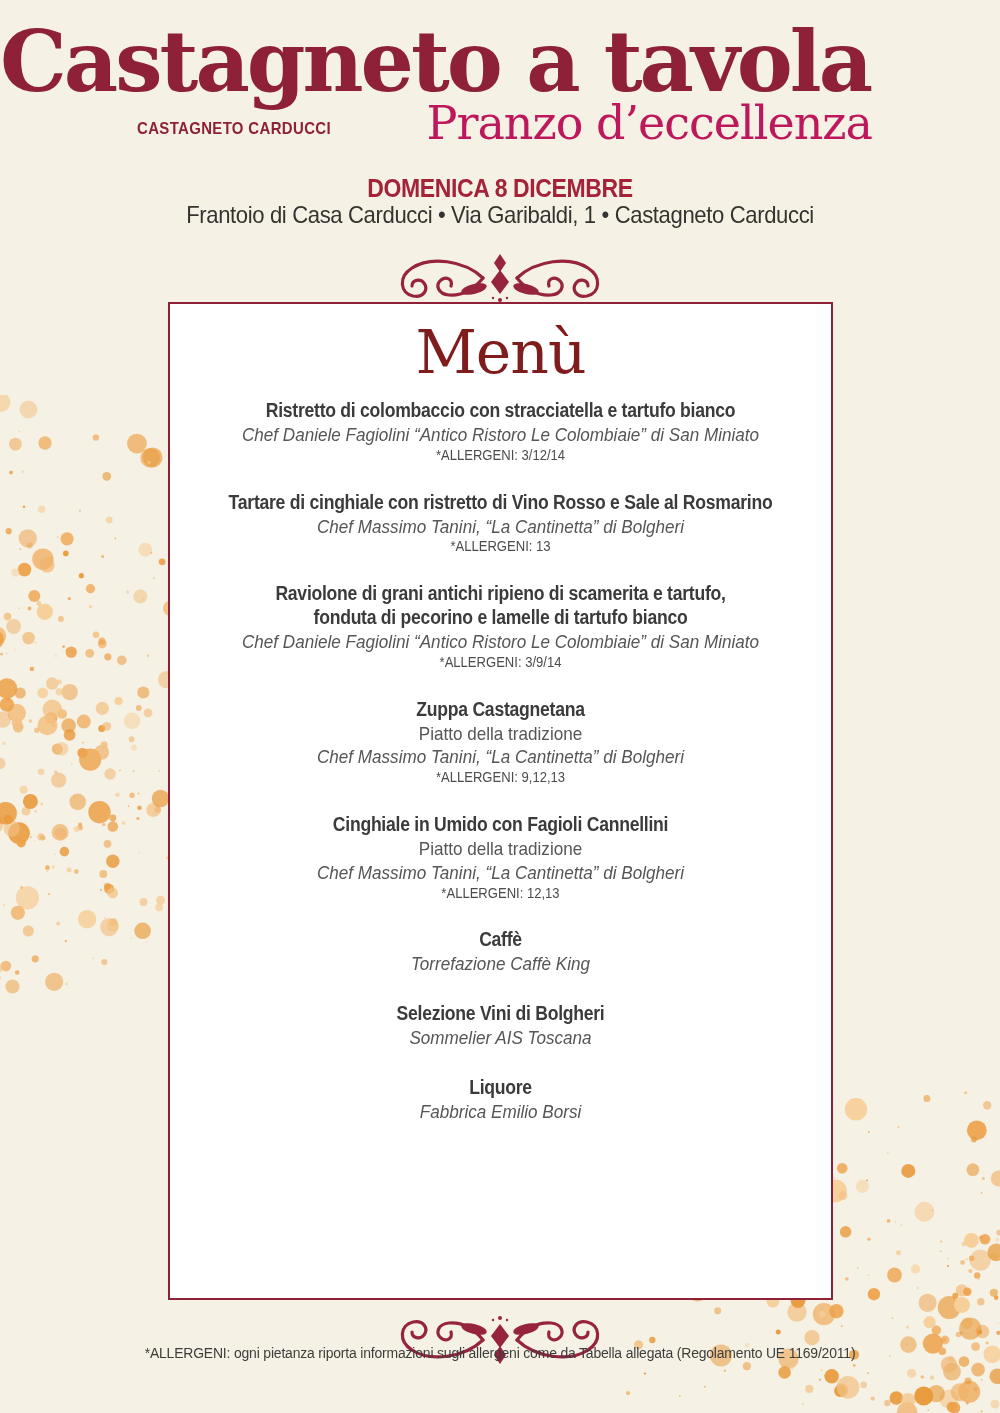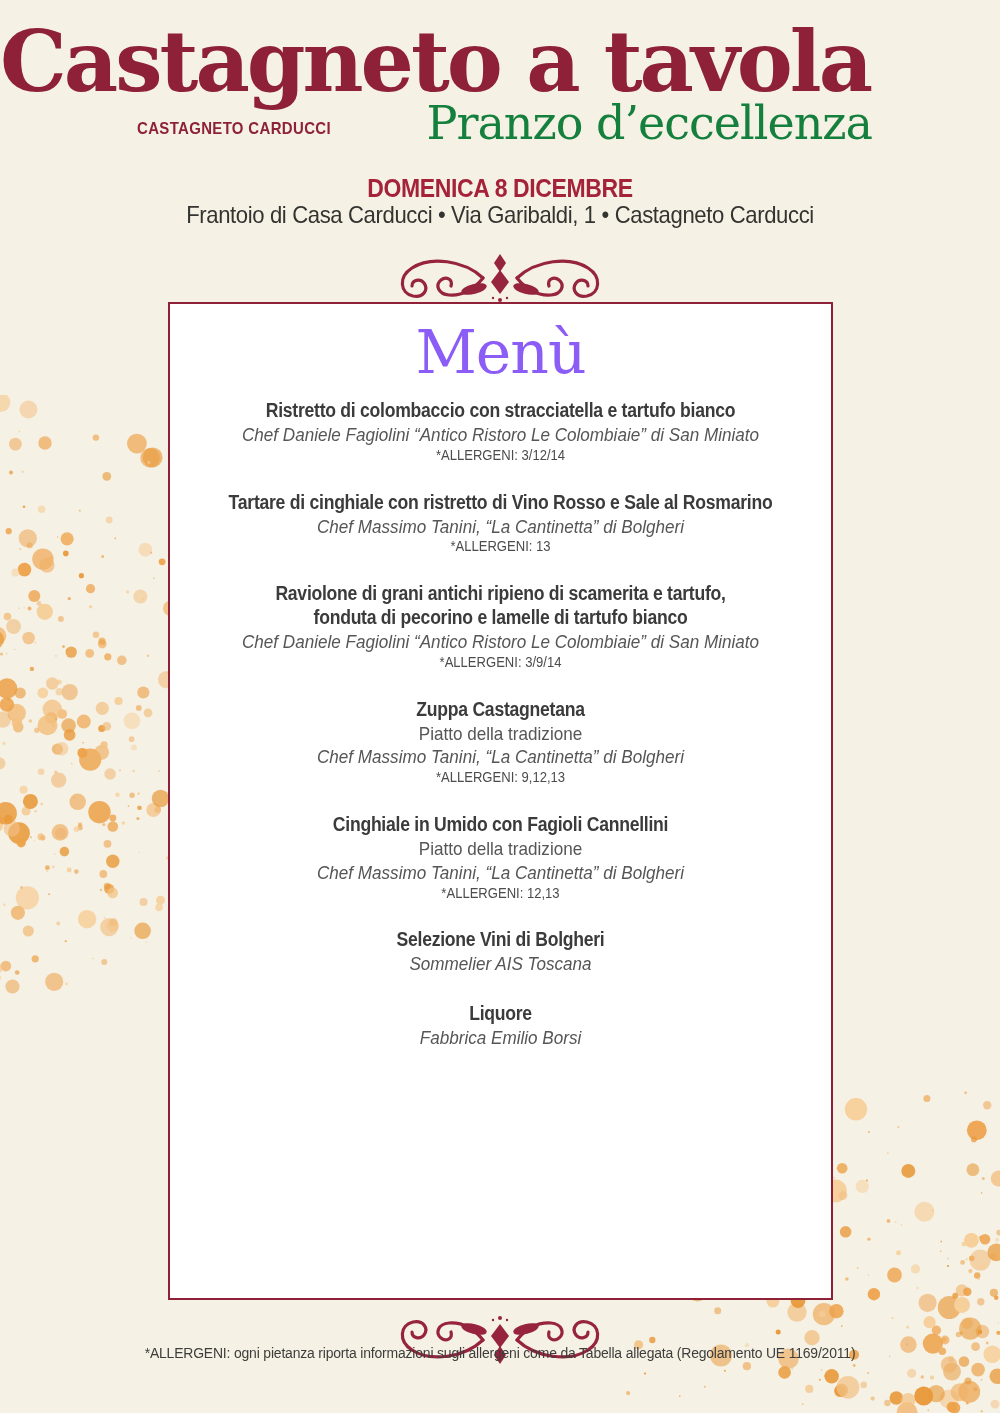--- a/index.html
+++ b/index.html
@@ -29,21 +29,21 @@
     position:absolute;left:137px;top:119px;z-index:3;
     font-size:17px;font-weight:bold;letter-spacing:0.4px;
     color:#8e2138;
     transform:scaleX(0.88);transform-origin:0 50%;
     white-space:nowrap;
   }
   .sub-right{
     position:absolute;right:128px;top:100px;z-index:3;
     font-family:"DejaVu Serif", serif;
     font-size:46px;line-height:1;letter-spacing:-1px;
-    color:#15803d;
+    color:#be185d;
     white-space:nowrap;
     margin-left:44px;
   }
   .date-line{
     position:absolute;left:0;right:0;top:174px;z-index:3;
     text-align:center;
     font-size:25px;font-weight:bold;letter-spacing:-0.4px;
     color:#a52339;
     transform:scaleX(0.92);
   }
@@ -70,21 +70,21 @@
     border:2px solid #8e2138;
     padding:8px 18px 0 18px;
     text-align:center;
   }
   .menu-title{
     margin:10px 0 16px 0;
     font-family:"DejaVu Serif", serif;
     font-weight:500;
     font-size:60px;line-height:1;
     letter-spacing:-1px;
-    color:#8b5cf6;
+    color:#7f1d1d;
   }
   .menu-item{margin:16px 0 26px 0;}
   .item-name{
     font-size:20px;font-weight:bold;line-height:1.2;
     letter-spacing:-0.3px;
     color:#3b3b3b;
     white-space:pre-line;
     transform:scaleX(0.88);
   }
   .item-tradition{
@@ -591,20 +591,24 @@
 
     <div class="menu-item">
       <div class="item-name">Cinghiale in Umido con Fagioli Cannellini</div>
       <div class="item-tradition">Piatto della tradizione</div>
       <div class="item-producer">Chef Massimo Tanini, “La Cantinetta” di Bolgheri</div>
       <div class="item-allergens">*ALLERGENI: 12,13</div>
     </div>
 
 
 
+    <div class="menu-item">
+      <div class="item-name">Caffè</div>
+      <div class="item-producer">Torrefazione Caffè King</div>
+    </div>
 
     <div class="menu-item">
       <div class="item-name">Selezione Vini di Bolgheri</div>
       <div class="item-producer">Sommelier AIS Toscana</div>
     </div>
 
     <div class="menu-item">
       <div class="item-name">Liquore</div>
       <div class="item-producer">Fabbrica Emilio Borsi</div>
     </div>

